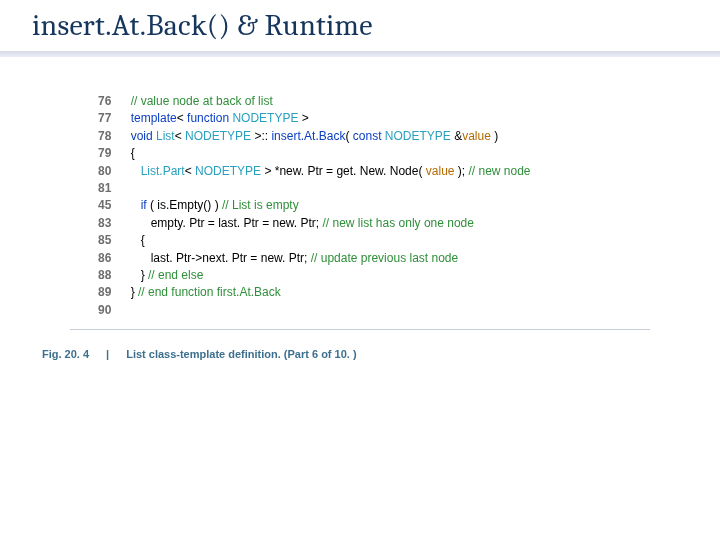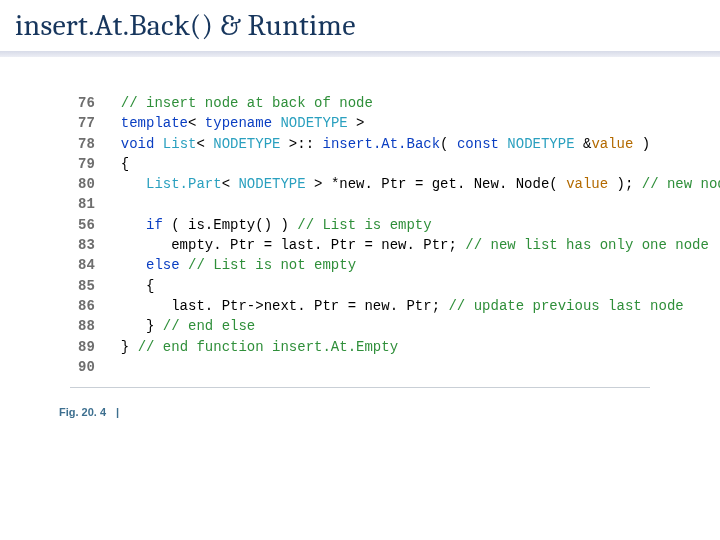--- a/index.html
+++ b/index.html
@@ -5,21 +5,21 @@
   * { margin: 0; padding: 0; box-sizing: border-box; }
   body {
     width: 720px;
     height: 540px;
     background: #fff;
     font-family: Cambria, Georgia, serif;
     overflow: hidden;
     position: relative;
   }
   .title-region {
-    padding: 8px 24px 6px 15px;
+    padding: 8px 24px 6px 32px;
   }
   .title {
     font-size: 30px;
     font-weight: 400;
     color: #17365d;
     letter-spacing: 0.2px;
   }
   .divider {
     height: 6px;
     width: 100%;
@@ -29,74 +29,75 @@
   .code-figure {
     margin: 30px 70px 0 70px;
     background: #fff;
   }
   .code-area {
     padding: 6px 8px 10px 8px;
     border-bottom: 1px solid #c9cfd6;
   }
   .code-line {
     display: flex;
-    font-family: Liberation Mono, monospace;
-    font-size: 14px;
+    font-family: Liberation Sans, sans-serif;
+    font-size: 12px;
     line-height: 1.45;
     white-space: pre;
+    margin-left: 20px;
   }
   .ln {
     width: 26px;
     color: #6e6e6e;
     font-weight: 700;
     flex-shrink: 0;
     text-align: left;
   }
   .code { flex: 1; }
   .cmt { color: #2f8f3a; }
   .kw  { color: #0a3ec2; text-align: center; }
   .typ { color: #2aa0bf; }
   .fn  { color: #0a3ec2; }
   .par { color: #b36a00; }
   .caption-row {
     display: flex;
     align-items: baseline;
-    gap: 10px;
-    margin: 18px 70px 0 59px;
+    gap: 17px;
+    margin: 18px 70px 0 42px;
     font-family: Verdana, Geneva, sans-serif;
     font-size: 11px;
     color: #3d6f8f;
   }
   .caption-row .figlabel { font-weight: 700; }
   .caption-row .sep { font-weight: 700; color: #3d6f8f; }
   .caption-row .figtext { font-weight: 700; }
 </style>
 </head>
 <body>
 
 <div class="title-region">
   <h1 class="title">insert.At.Back() &amp; Runtime</h1>
 </div>
 <div class="divider"></div>
 
 <div class="code-figure">
   <div class="code-area" id="code-area">
-      <div class="code-line"><span class="ln">76</span><span class="code">  <span class="cmt">// insert node at back of node</span></span></div>
-      <div class="code-line"><span class="ln">77</span><span class="code">  <span class="kw">template</span><span>&lt; </span><span class="kw">typename</span><span> </span><span class="typ">NODETYPE</span><span> &gt;</span></span></div>
+      <div class="code-line"><span class="ln">76</span><span class="code">  <span class="cmt">// value node at back of list</span></span></div>
+      <div class="code-line"><span class="ln">77</span><span class="code">  <span class="kw">template</span><span>&lt; </span><span class="kw">function</span><span> </span><span class="typ">NODETYPE</span><span> &gt;</span></span></div>
       <div class="code-line"><span class="ln">78</span><span class="code">  <span class="kw">void</span><span> </span><span class="typ">List</span><span>&lt; </span><span class="typ">NODETYPE</span><span> &gt;:: </span><span class="fn">insert.At.Back</span><span>( </span><span class="kw">const</span><span> </span><span class="typ">NODETYPE</span><span> &amp;</span><span class="par">value</span><span> )</span></span></div>
       <div class="code-line"><span class="ln">79</span><span class="code">  <span>{</span></span></div>
       <div class="code-line"><span class="ln">80</span><span class="code">     <span class="typ">List.Part</span><span>&lt; </span><span class="typ">NODETYPE</span><span> &gt; *new. Ptr = get. New. Node( </span><span class="par">value</span><span> ); </span><span class="cmt">// new node</span></span></div>
       <div class="code-line"><span class="ln">81</span><span class="code"><span></span></span></div>
-      <div class="code-line"><span class="ln">56</span><span class="code">     <span class="kw">if</span><span> ( is.Empty() ) </span><span class="cmt">// List is empty</span></span></div>
+      <div class="code-line"><span class="ln">45</span><span class="code">     <span class="kw">if</span><span> ( is.Empty() ) </span><span class="cmt">// List is empty</span></span></div>
       <div class="code-line"><span class="ln">83</span><span class="code">        <span>empty. Ptr = last. Ptr = new. Ptr; </span><span class="cmt">// new list has only one node</span></span></div>
-      <div class="code-line"><span class="ln">84</span><span class="code">     <span class="kw">else</span><span> </span><span class="cmt">// List is not empty</span></span></div>
       <div class="code-line"><span class="ln">85</span><span class="code">     <span>{</span></span></div>
       <div class="code-line"><span class="ln">86</span><span class="code">        <span>last. Ptr-&gt;next. Ptr = new. Ptr; </span><span class="cmt">// update previous last node</span></span></div>
       <div class="code-line"><span class="ln">88</span><span class="code">     <span>} </span><span class="cmt">// end else</span></span></div>
-      <div class="code-line"><span class="ln">89</span><span class="code">  <span>} </span><span class="cmt">// end function insert.At.Empty</span></span></div>
+      <div class="code-line"><span class="ln">89</span><span class="code">  <span>} </span><span class="cmt">// end function first.At.Back</span></span></div>
       <div class="code-line"><span class="ln">90</span><span class="code"><span></span></span></div>
     </div>
 </div>
 
 <div class="caption-row">
   <span class="figlabel">Fig. 20. 4</span>
   <span class="sep">|</span>
+  <span class="figtext">List class-template definition. (Part 6 of 10. )</span>
 </div>
 
 </body></html>

